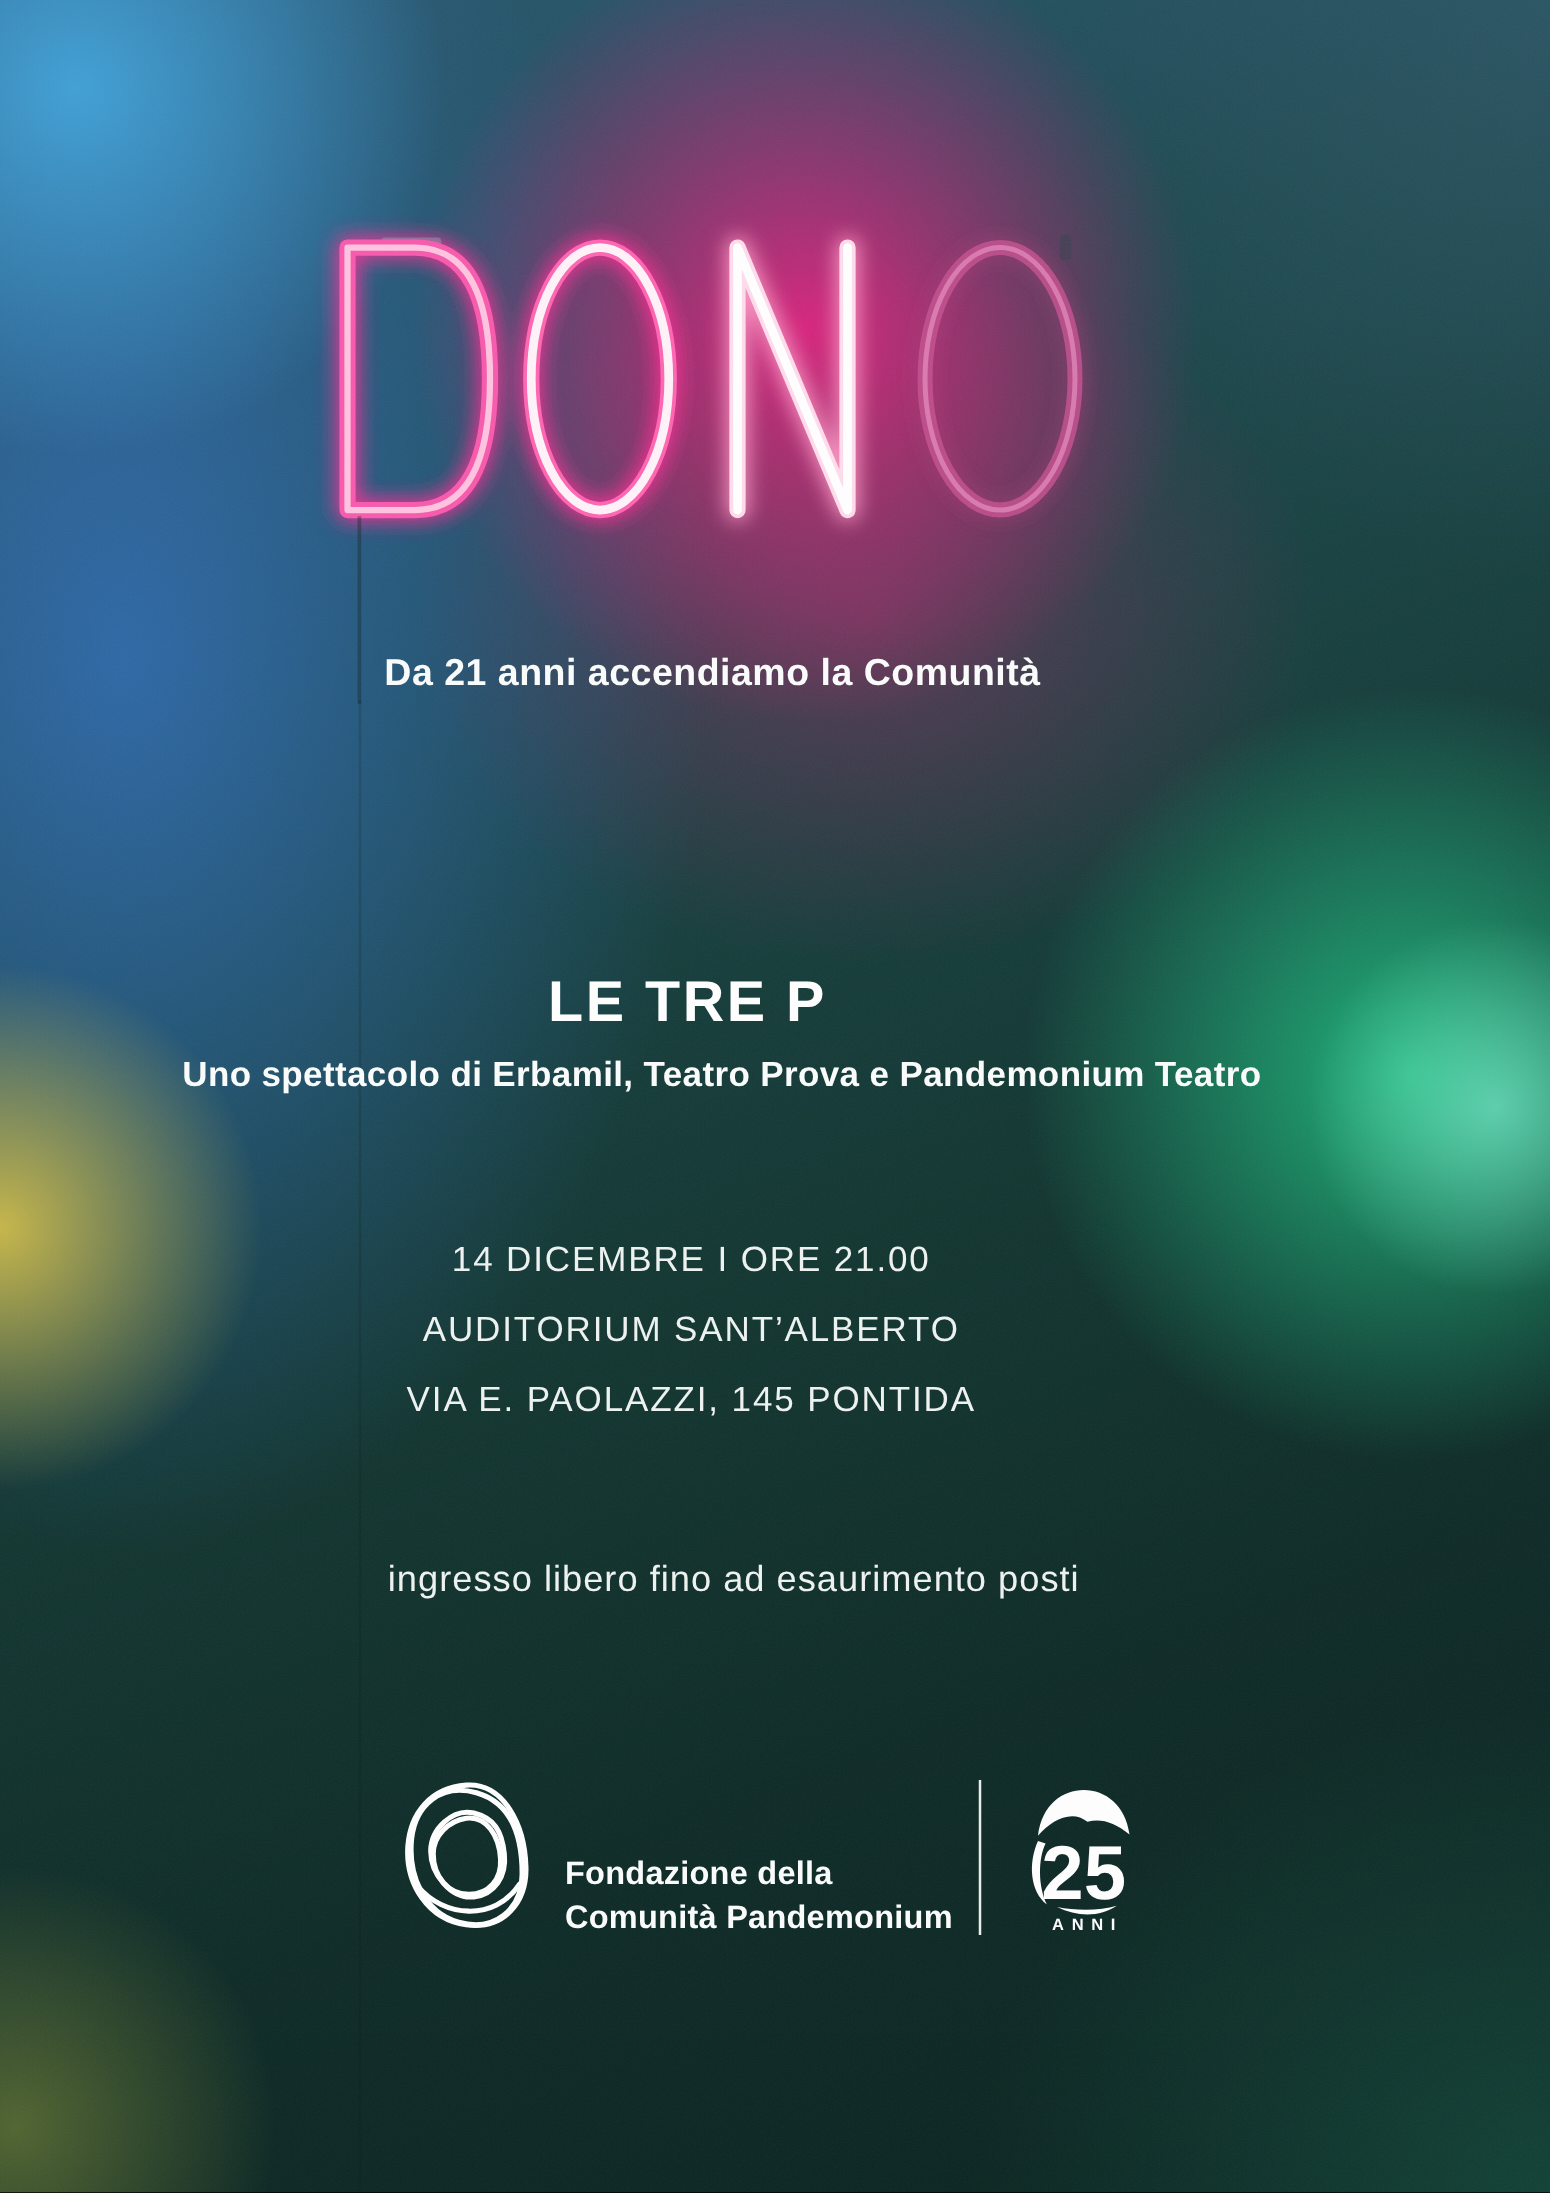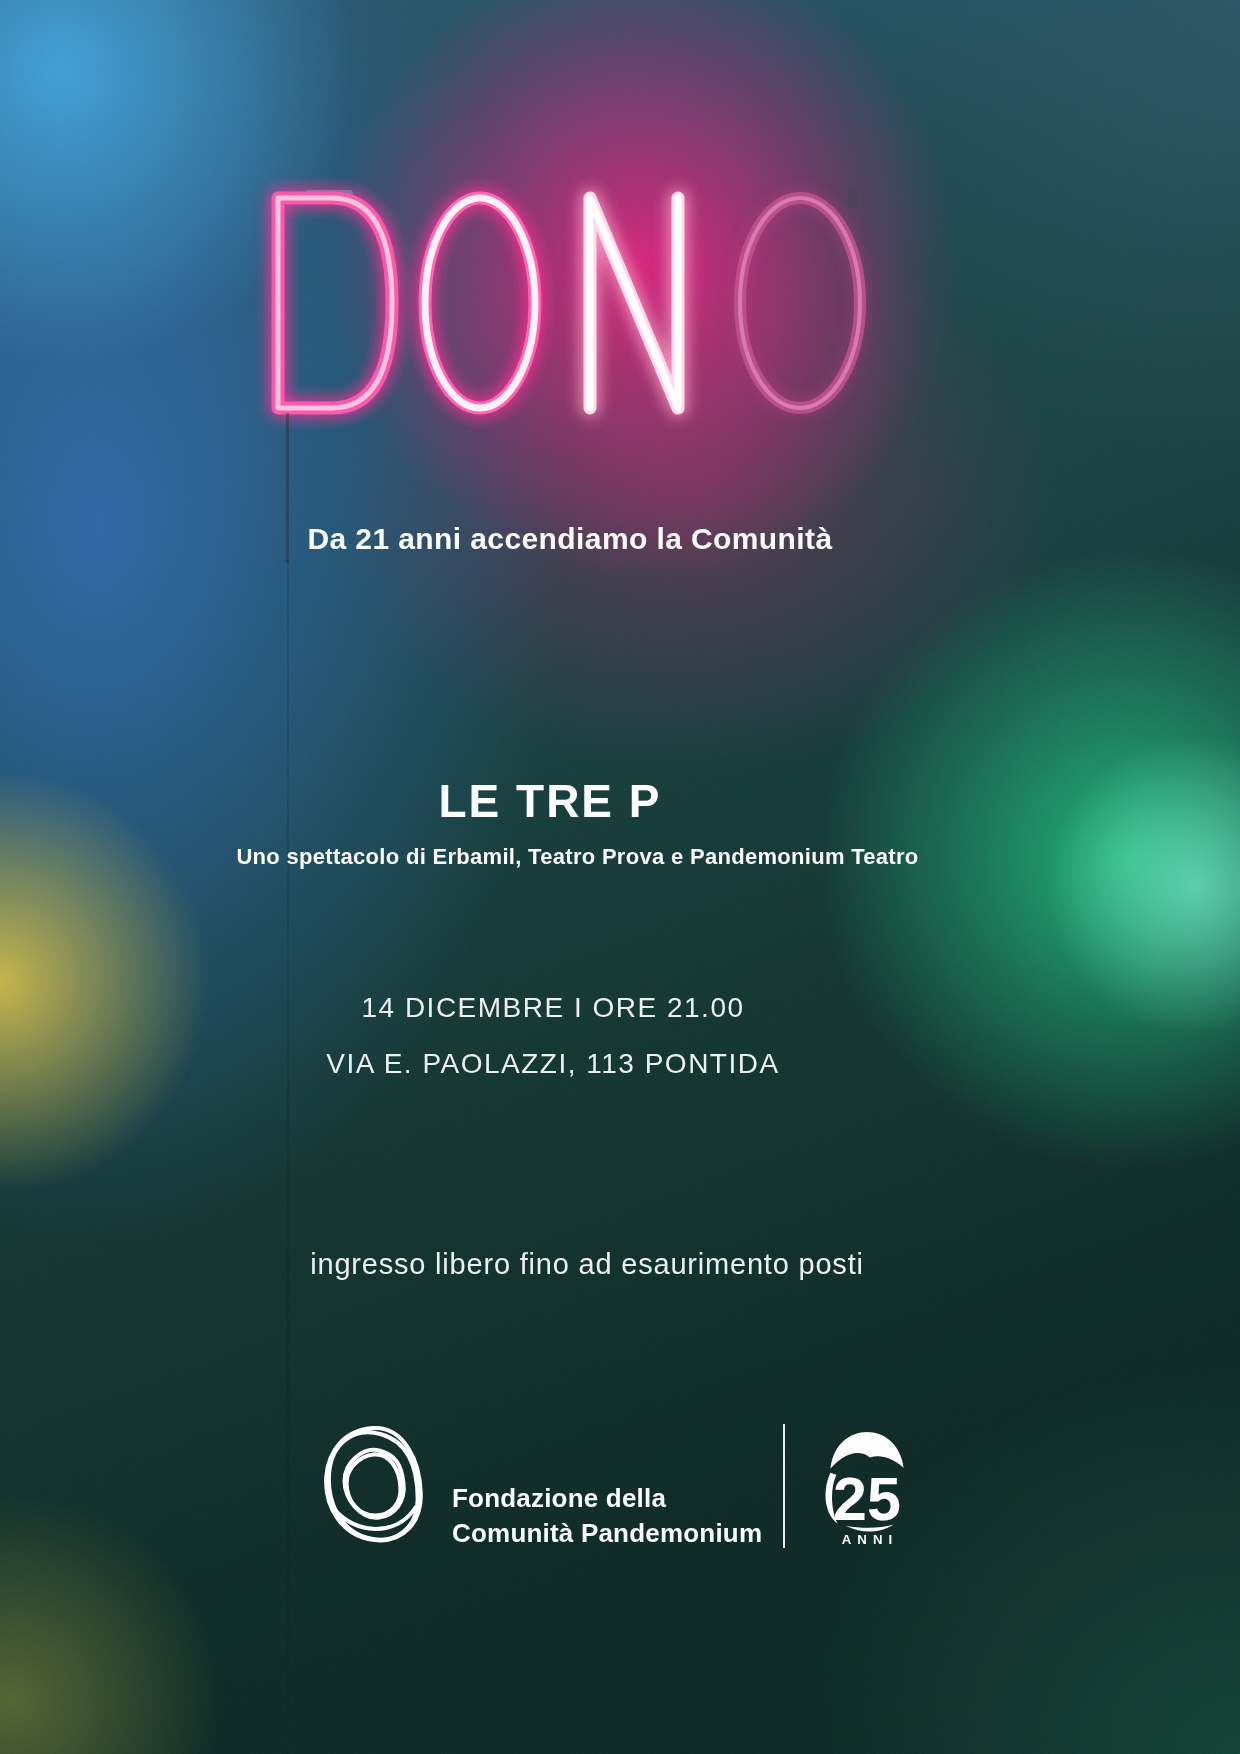--- a/index.html
+++ b/index.html
@@ -23,21 +23,21 @@
       linear-gradient(160deg,#2a5a74 0%,#1f4a52 22%,#17403f 40%,#123530 58%,#0e2b27 75%,#0b2421 100%);
   }
   .noise{position:absolute;inset:0;width:100%;height:100%;pointer-events:none;}
   .crease{position:absolute;pointer-events:none;}
   .cord{left:286px;top:413px;width:3px;height:150px;background:rgba(18,28,26,0.35);}
   .wallline{left:287px;top:560px;width:2px;height:1194px;background:rgba(12,22,20,0.17);}
   .neon-svg{position:absolute;left:250px;top:168px;width:640px;height:250px;overflow:visible;}
   .txt{position:absolute;text-align:center;}
   .tagline{left:0;right:100px;top:522px;font-size:30px;font-weight:bold;letter-spacing:0.4px;color:#fbfdfc;}
   .show-title{left:0;right:140px;top:774px;font-size:46px;font-weight:bold;letter-spacing:2px;color:#ffffff;}
-  .show-subtitle{left:0;right:124px;top:844px;font-size:22px;font-weight:bold;letter-spacing:0.3px;color:#fbfdfc;margin-left:39px;}
+  .show-subtitle{left:0;right:124px;top:844px;font-size:28px;font-weight:bold;letter-spacing:0.3px;color:#fbfdfc;margin-left:39px;}
   .event-block{left:0;right:134px;top:980px;font-size:28px;font-weight:300;letter-spacing:1.5px;line-height:56px;color:#eef3f1;}
   .admission{left:0;right:110px;top:1248px;font-size:29px;font-weight:300;letter-spacing:0.8px;color:#eef3f1;margin-left:44px;}
   .fcb-logo{position:absolute;left:316px;top:1420px;width:114px;height:130px;}
   .org-text{position:absolute;left:452px;top:1448px;font-size:26px;font-weight:bold;line-height:35px;letter-spacing:0.2px;text-align:left;color:#fbfdfc;margin-top:33px;}
   .footer-divider{position:absolute;left:783px;top:1424px;width:2px;height:124px;background:rgba(255,255,255,0.92);}
   .emblem-25{position:absolute;left:816px;top:1428px;width:104px;height:120px;}
   .emblem-25 text{font-family:"Liberation Sans",sans-serif;}
   .sr-only{position:absolute;width:1px;height:1px;overflow:hidden;clip:rect(0 0 0 0);white-space:nowrap;}
 </style>
 </head>
@@ -79,21 +79,22 @@
   <div class="crease cord"></div>
   <div class="crease wallline"></div>
 
   <div class="txt tagline">Da 21 anni accendiamo la Comunità</div>
 
   <div class="txt show-title">LE TRE P</div>
   <div class="txt show-subtitle">Uno spettacolo di Erbamil, Teatro Prova e Pandemonium Teatro</div>
 
   <div class="txt event-block">
     <div>14 DICEMBRE I ORE 21.00</div>
-    <div>VIA E. PAOLAZZI, 113 PONTIDA</div>
+    <div>AUDITORIUM SANT’ALBERTO</div>
+    <div>VIA E. PAOLAZZI, 145 PONTIDA</div>
   </div>
 
   <div class="txt admission">ingresso libero fino ad esaurimento posti</div>
 
   <svg class="fcb-logo" viewBox="0 0 112 128" aria-hidden="true">
     <g fill="none" stroke="#ffffff" stroke-width="4" stroke-linecap="round" stroke-linejoin="round">
       <path d="M56,8 C28,10 12,30 10,56 C8,86 26,114 56,118 C86,122 104,100 103,72 C102,40 86,6 56,8 Z"></path>
       <path d="M64,14 C36,6 16,24 13,50 C10,78 22,108 50,116 C78,124 100,106 100,78 C100,48 92,22 64,14 Z"></path>
       <path d="M56,34 C42,36 30,48 30,62 C30,80 42,94 58,94 C74,94 84,82 83,66 C82,48 72,32 56,34 Z"></path>
       <path d="M62,30 C46,26 28,42 28,60 C28,78 44,98 62,96 C78,94 88,80 86,62 C84,44 78,34 62,30 Z"></path>

